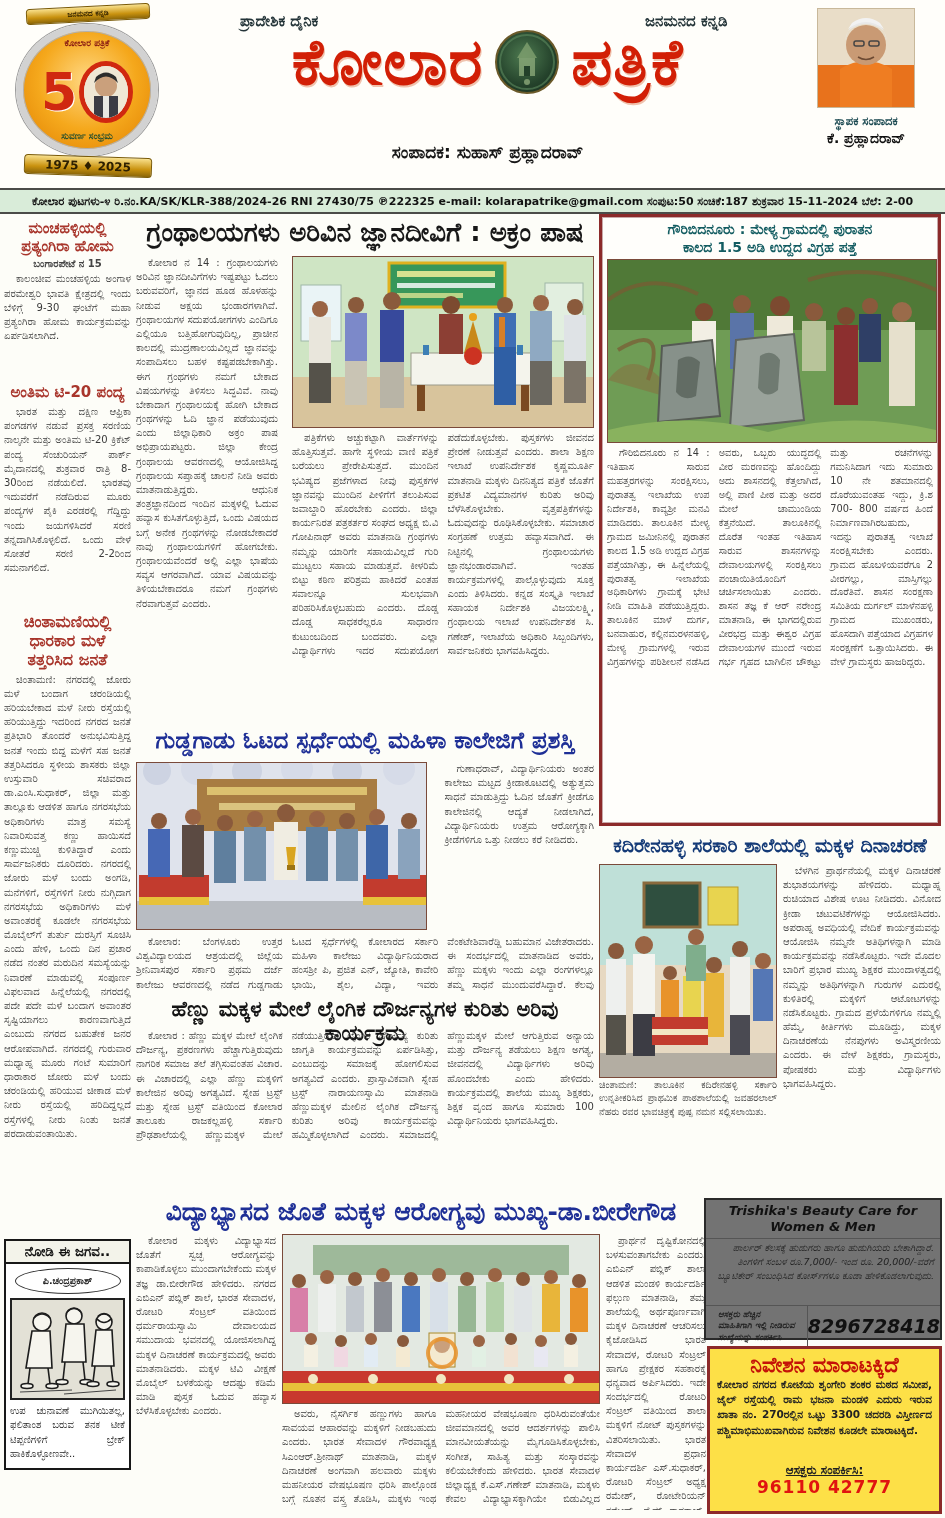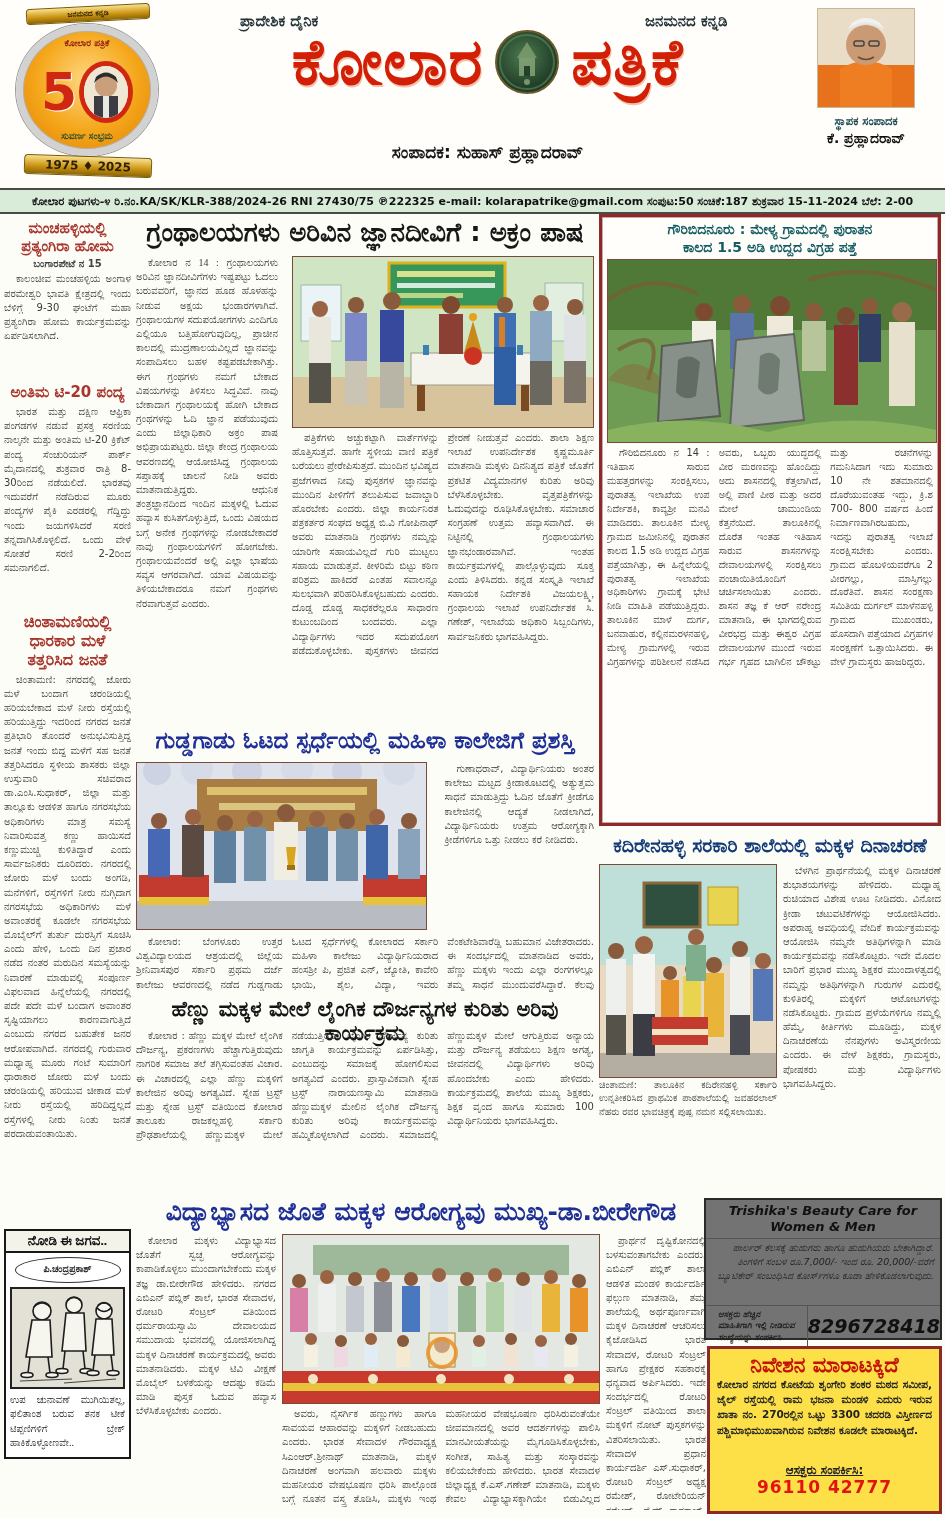--- a/index.html
+++ b/index.html
@@ -37,31 +37,31 @@
            border-top:2px solid #4b4b48;border-bottom:2px solid #4b4b48;display:flex;align-items:center;justify-content:center;
            font-size:11px;font-weight:bold;color:#121212;box-sizing:border-box;}
   
   .bodytx{font-size:10px;line-height:1.42;text-align:justify;color:#3a3a3a;overflow:hidden;text-indent:12px;}
   .cols2{column-count:2;column-gap:9px;}
   .cols3{column-count:3;column-gap:9px;}
   
   .leftcol{position:absolute;left:4px;top:218px;width:127px;}
   .lh-red{font-size:15px;line-height:1.18;font-weight:bold;color:#a8352b;text-align:center;margin:2px 0 3px;}
   .dateline{font-size:10px;font-weight:bold;text-align:center;color:#444;margin-bottom:2px;}
-  .cartoon{border:2px solid #181818;margin-top:0;background:#fff;font-family:Liberation Serif, serif;}
+  .cartoon{border:2px solid #181818;margin-top:10px;background:#fff;}
   .cartoon-title{border-bottom:2px solid #181818;background:#f3f3ea;font-size:13.5px;font-weight:bold;
                  text-align:center;color:#101010;padding:2px 0;}
   .cartoon-oval{width:104px;height:24px;margin:4px auto;border:1.5px solid #333;border-radius:50%;
                 display:flex;align-items:center;justify-content:center;font-size:9.5px;font-weight:bold;color:#222;}
   .cartoon-art{width:111px;height:98px;margin:0 auto;border:2px solid #222;background:#dedcd2;}
   .cartoon-cap{font-size:10px;line-height:1.45;padding:4px 4px 6px;text-align:justify;color:#222;}
   
   .centercol{position:absolute;left:136px;top:216px;width:458px;}
   .main-head{font-size:26px;font-weight:bold;color:#181818;text-align:center;line-height:1.25;height:40px;}
-  .main-row{display:flex;gap:14px;height:470px;font-family:Liberation Serif, serif;}
+  .main-row{display:flex;gap:14px;height:470px;}
   .main-left{width:150px;height:470px;}
   .main-right{width:302px;}
   .photo-frame{border:1px solid #7a4a3a;background:#ccc;overflow:hidden;}
   .blue-head{font-size:23px;font-weight:bold;color:#1e2f96;text-align:center;line-height:1.3;height:36px;}
   .sports-row{display:flex;gap:17px;height:170px;}
   .aw-head{font-size:21px;font-weight:bold;color:#141414;text-align:center;height:32px;}
   
   .health{position:absolute;left:136px;top:1196px;width:570px;}
   .health-row{display:flex;gap:6px;height:276px;}
   

